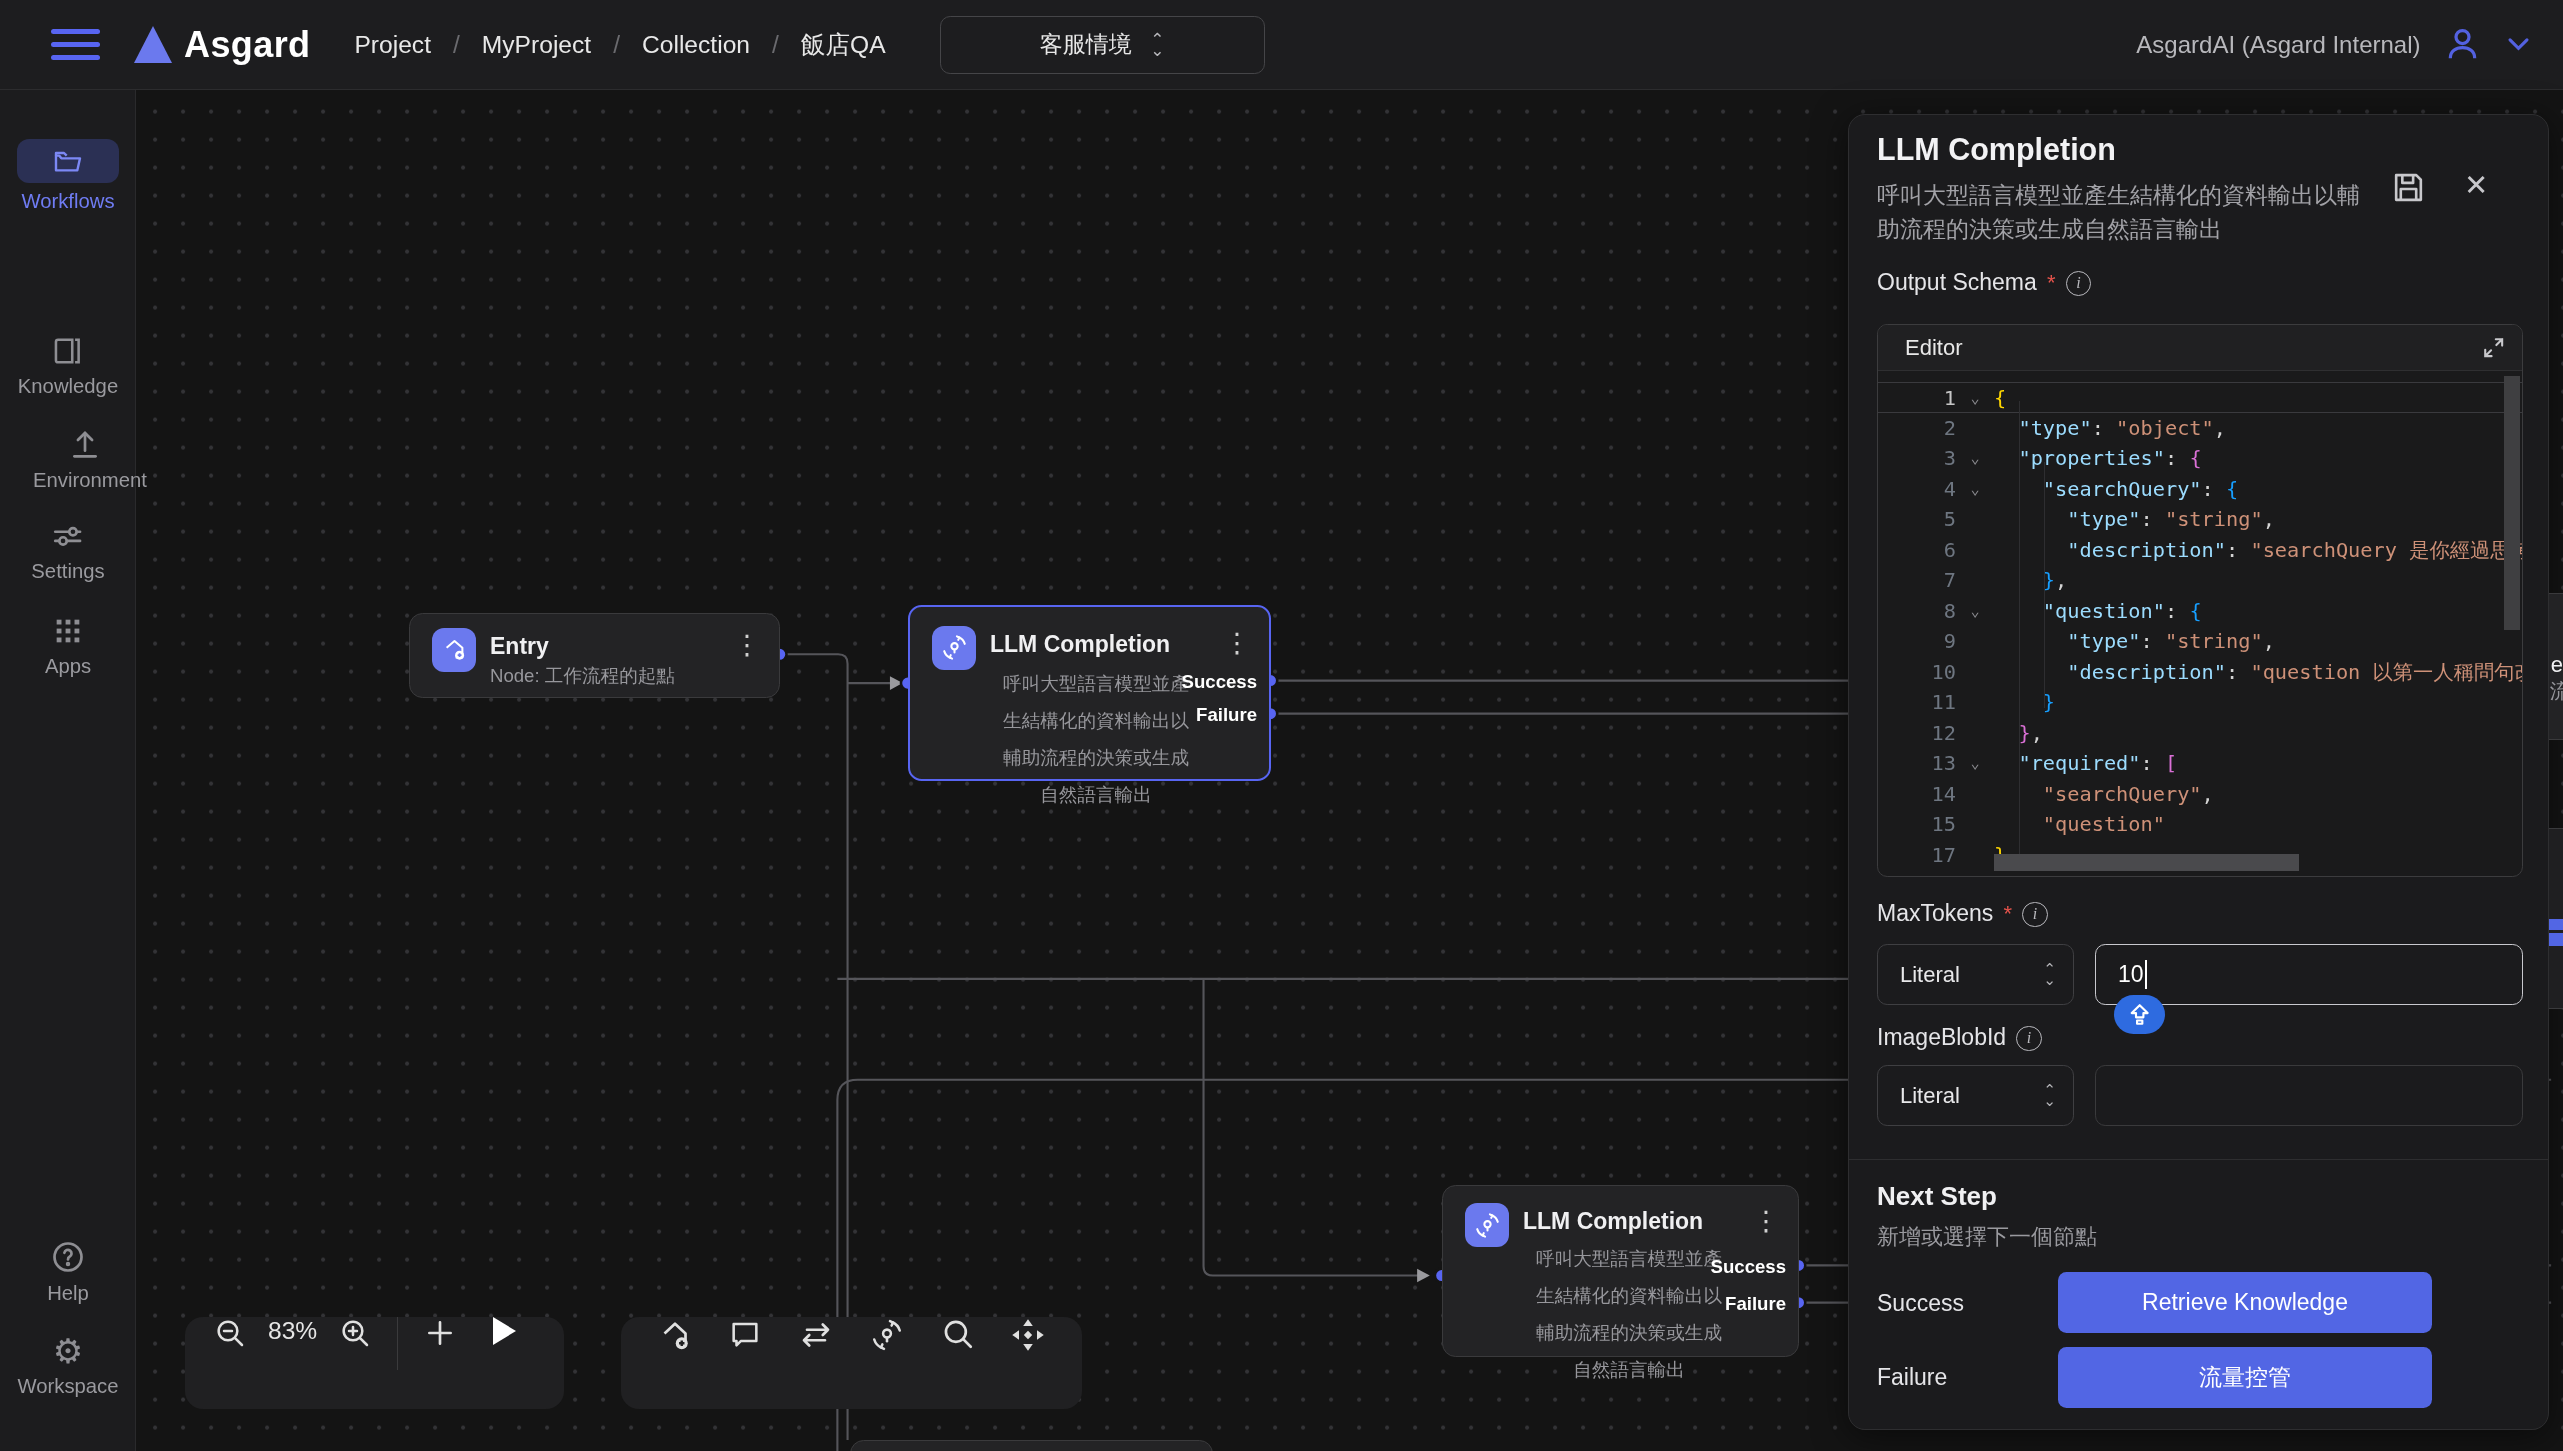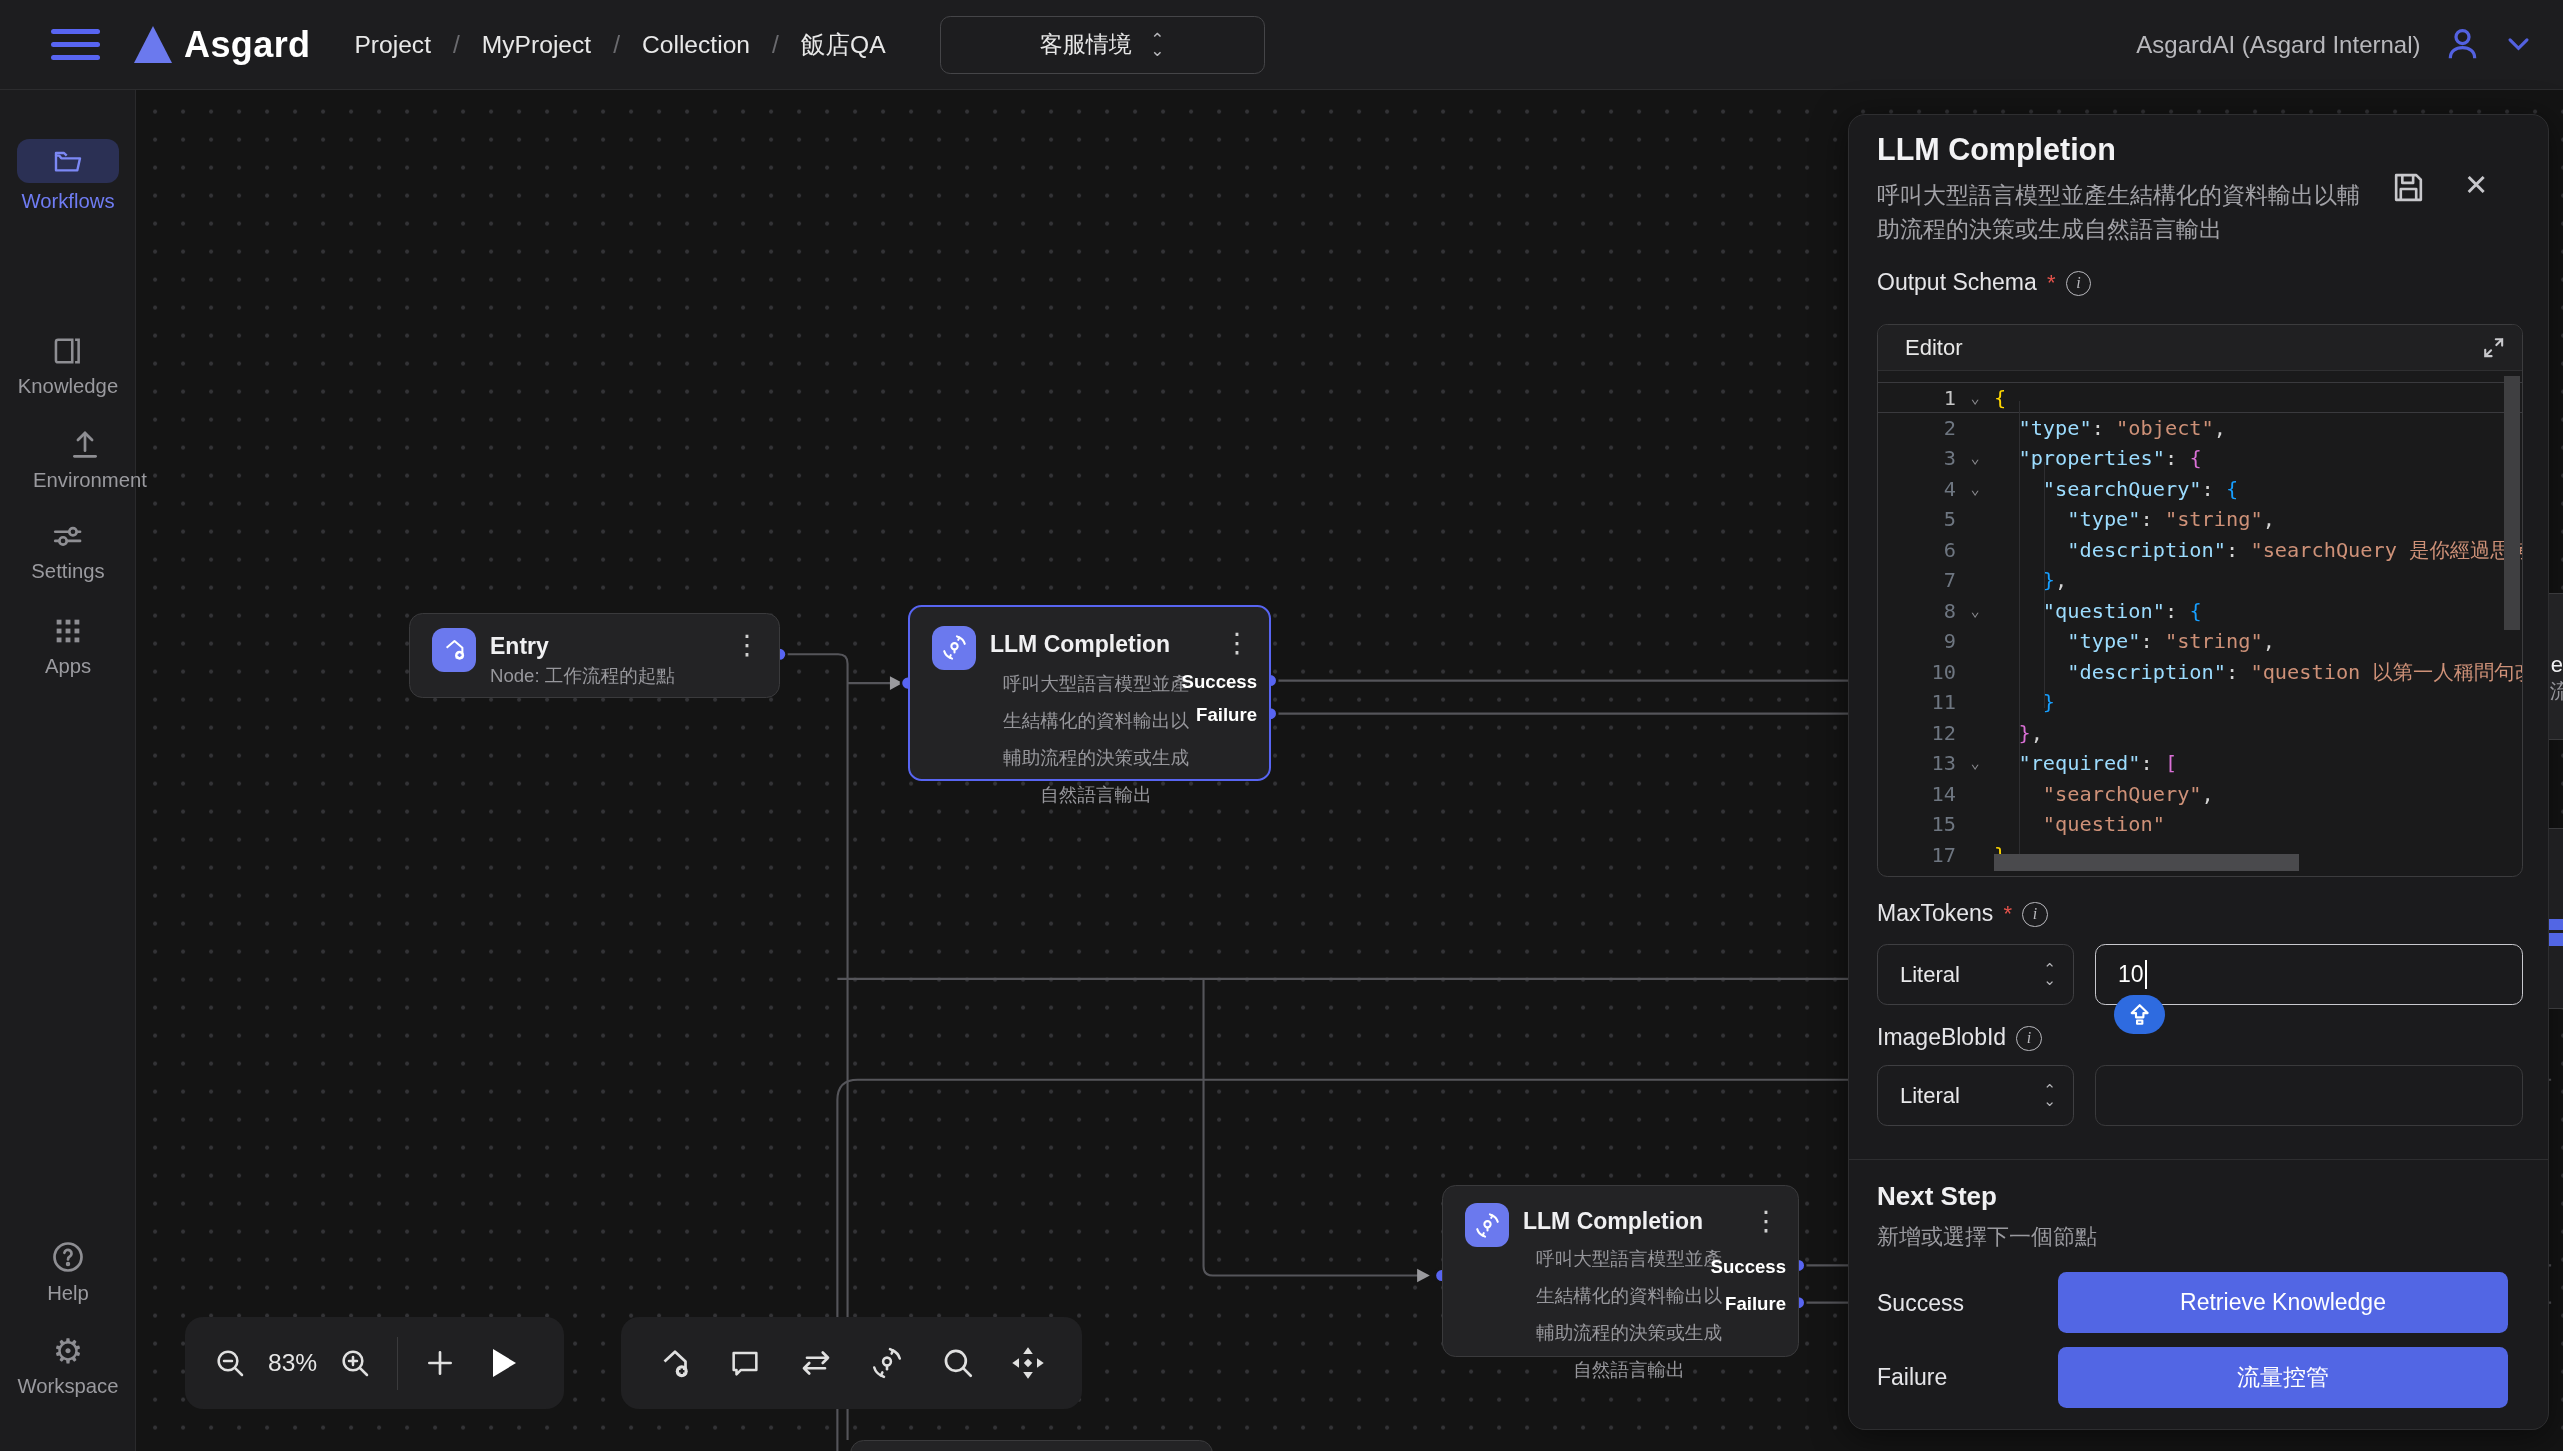--- a/index.html
+++ b/index.html
@@ -51,21 +51,21 @@
     background:var(--nodeicon);display:flex;align-items:center;justify-content:center;}
   .node .ntitle{position:absolute;left:80px;top:18.6px;font-size:23px;font-weight:600;color:#f0f0f2;}
   .node .nsub{position:absolute;left:80px;top:49px;font-size:18.6px;color:var(--muted);}
   .node .ndesc{position:absolute;left:80px;top:53px;width:212px;font-size:18.6px;line-height:37px;
     color:var(--muted);white-space:pre-line;text-align:center;}
   .node .kebab{position:absolute;right:18.6px;top:15.3px;font-size:27px;color:#d0d0d0;cursor:pointer;}
   .port{position:absolute;right:12px;font-size:18.6px;font-weight:700;color:#fff;}
 
   
   .pill{position:absolute;height:92px;background:#202022;border-radius:18px;display:flex;
-    align-items:center;z-index:20;}
+    align-items:flex-start;z-index:20;}
   .tool{display:flex;align-items:center;justify-content:center;cursor:pointer;}
   .tool svg{display:block;}
   .zoomtxt{font-size:24.6px;color:#e6e6e6;margin:0 22px;}
   .vdiv{width:1.7px;height:53px;background:#3a3a3c;margin:0 25.4px;}
   .playtri{width:0;height:0;border-top:14.4px solid transparent;border-bottom:14.4px solid transparent;
     border-left:23px solid #fff;margin-left:6.8px;}
 
   
   #panel{position:absolute;left:1848px;top:114px;width:701px;height:1316px;background:var(--panel);
     border:0.8px solid #2e2e30;border-radius:17px;z-index:40;box-shadow:0 6.8px 34px rgba(0,0,0,.5);}
@@ -105,21 +105,21 @@
   .dropdown .chev-stack{margin-right:17px;font-size:15.3px;line-height:10.2px;}
   .tinput{position:absolute;width:428px;height:61px;border:1.3px solid #3a3a3c;border-radius:10.2px;
     display:flex;align-items:center;font-size:23px;color:#fff;padding-left:22px;}
   .tinput.focused{border-color:#c9c9ce;}
   .caret{display:inline-block;width:2.1px;height:29px;background:#fff;margin-left:1.7px;vertical-align:middle;}
   #capsbadge{position:absolute;left:265px;top:880px;width:51px;height:39px;border-radius:19.5px;
     background:var(--badge);display:flex;align-items:center;justify-content:center;z-index:5;}
   .p-div{position:absolute;left:0;top:1044px;width:100%;height:0.8px;background:#2e2e30;}
   .h2{position:absolute;left:28px;font-size:26px;font-weight:600;color:#f0f0f2;}
   .sub{position:absolute;left:28px;font-size:22px;color:#9a9a9f;}
-  .bluebtn{position:absolute;left:209px;width:450px;height:61px;border-radius:8.5px;background:var(--btn);
+  .bluebtn{position:absolute;left:209px;width:374px;height:61px;border-radius:8.5px;background:var(--btn);
     color:#fff;font-size:23px;display:flex;align-items:center;justify-content:center;cursor:pointer;border:none;}
 
   
   .sliver{position:absolute;left:2549px;width:14.4px;background:var(--card);border-top:1.3px solid var(--border);
     border-bottom:1.3px solid var(--border);z-index:45;overflow:hidden;}
   .sliver .w{color:#f0f0f2;font-size:22px;position:absolute;left:1.7px;}
   .sliver .m{color:var(--muted);font-size:20.3px;position:absolute;left:0.8px;}
   .bluebar{position:absolute;left:2549px;width:14.4px;background:var(--btn);z-index:46;}
 </style>
 </head>

